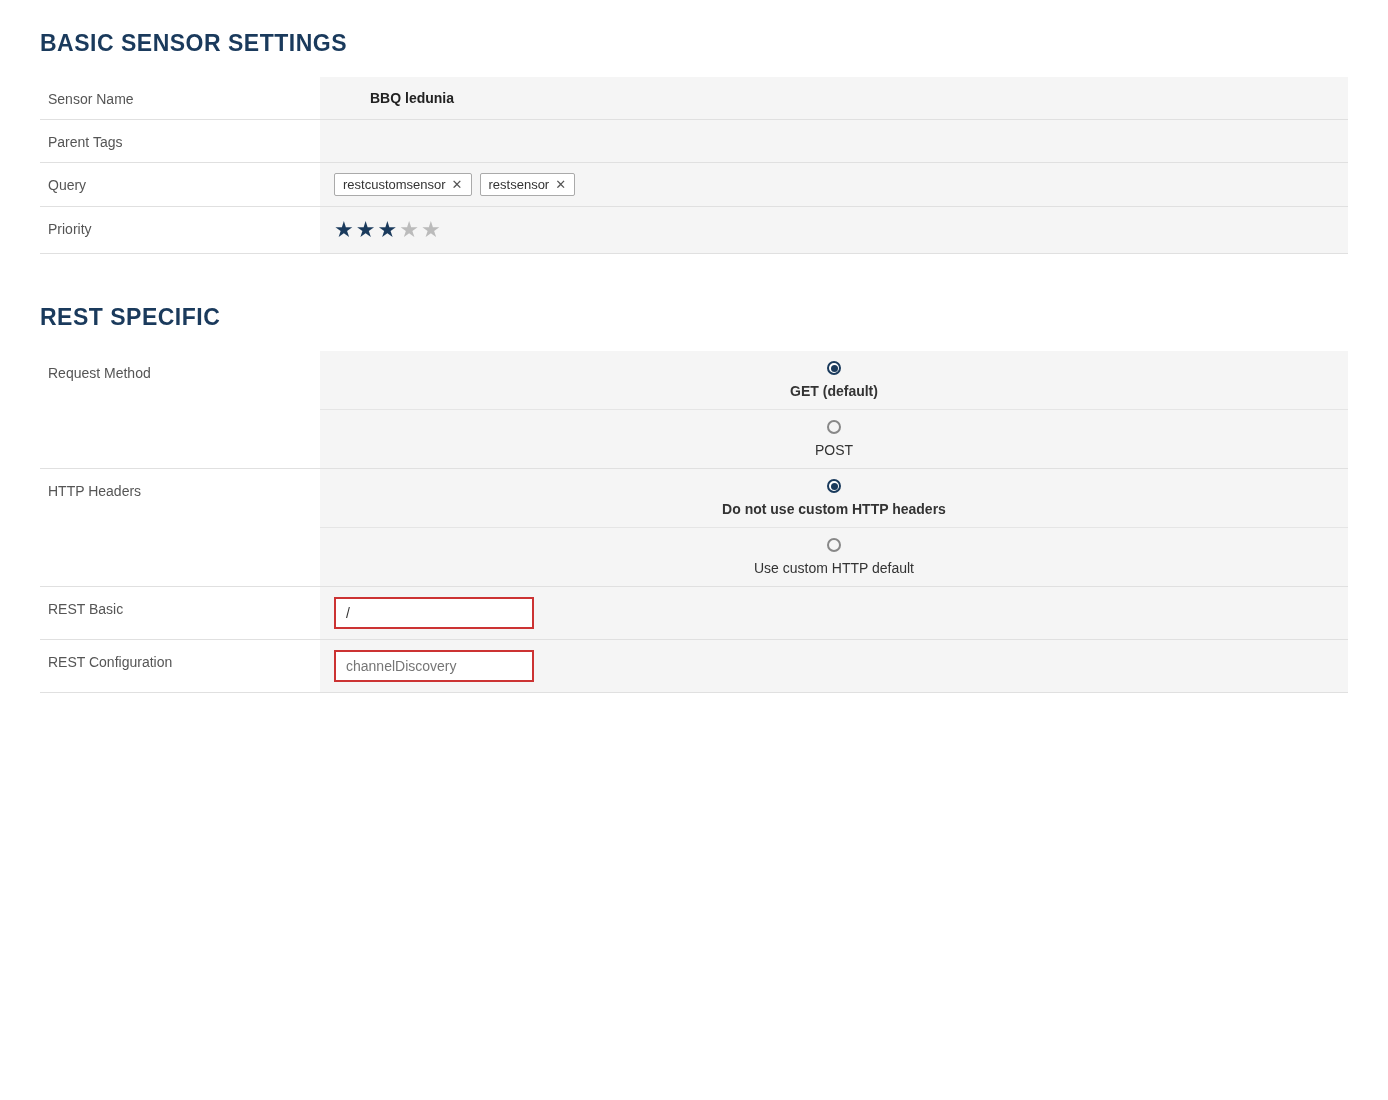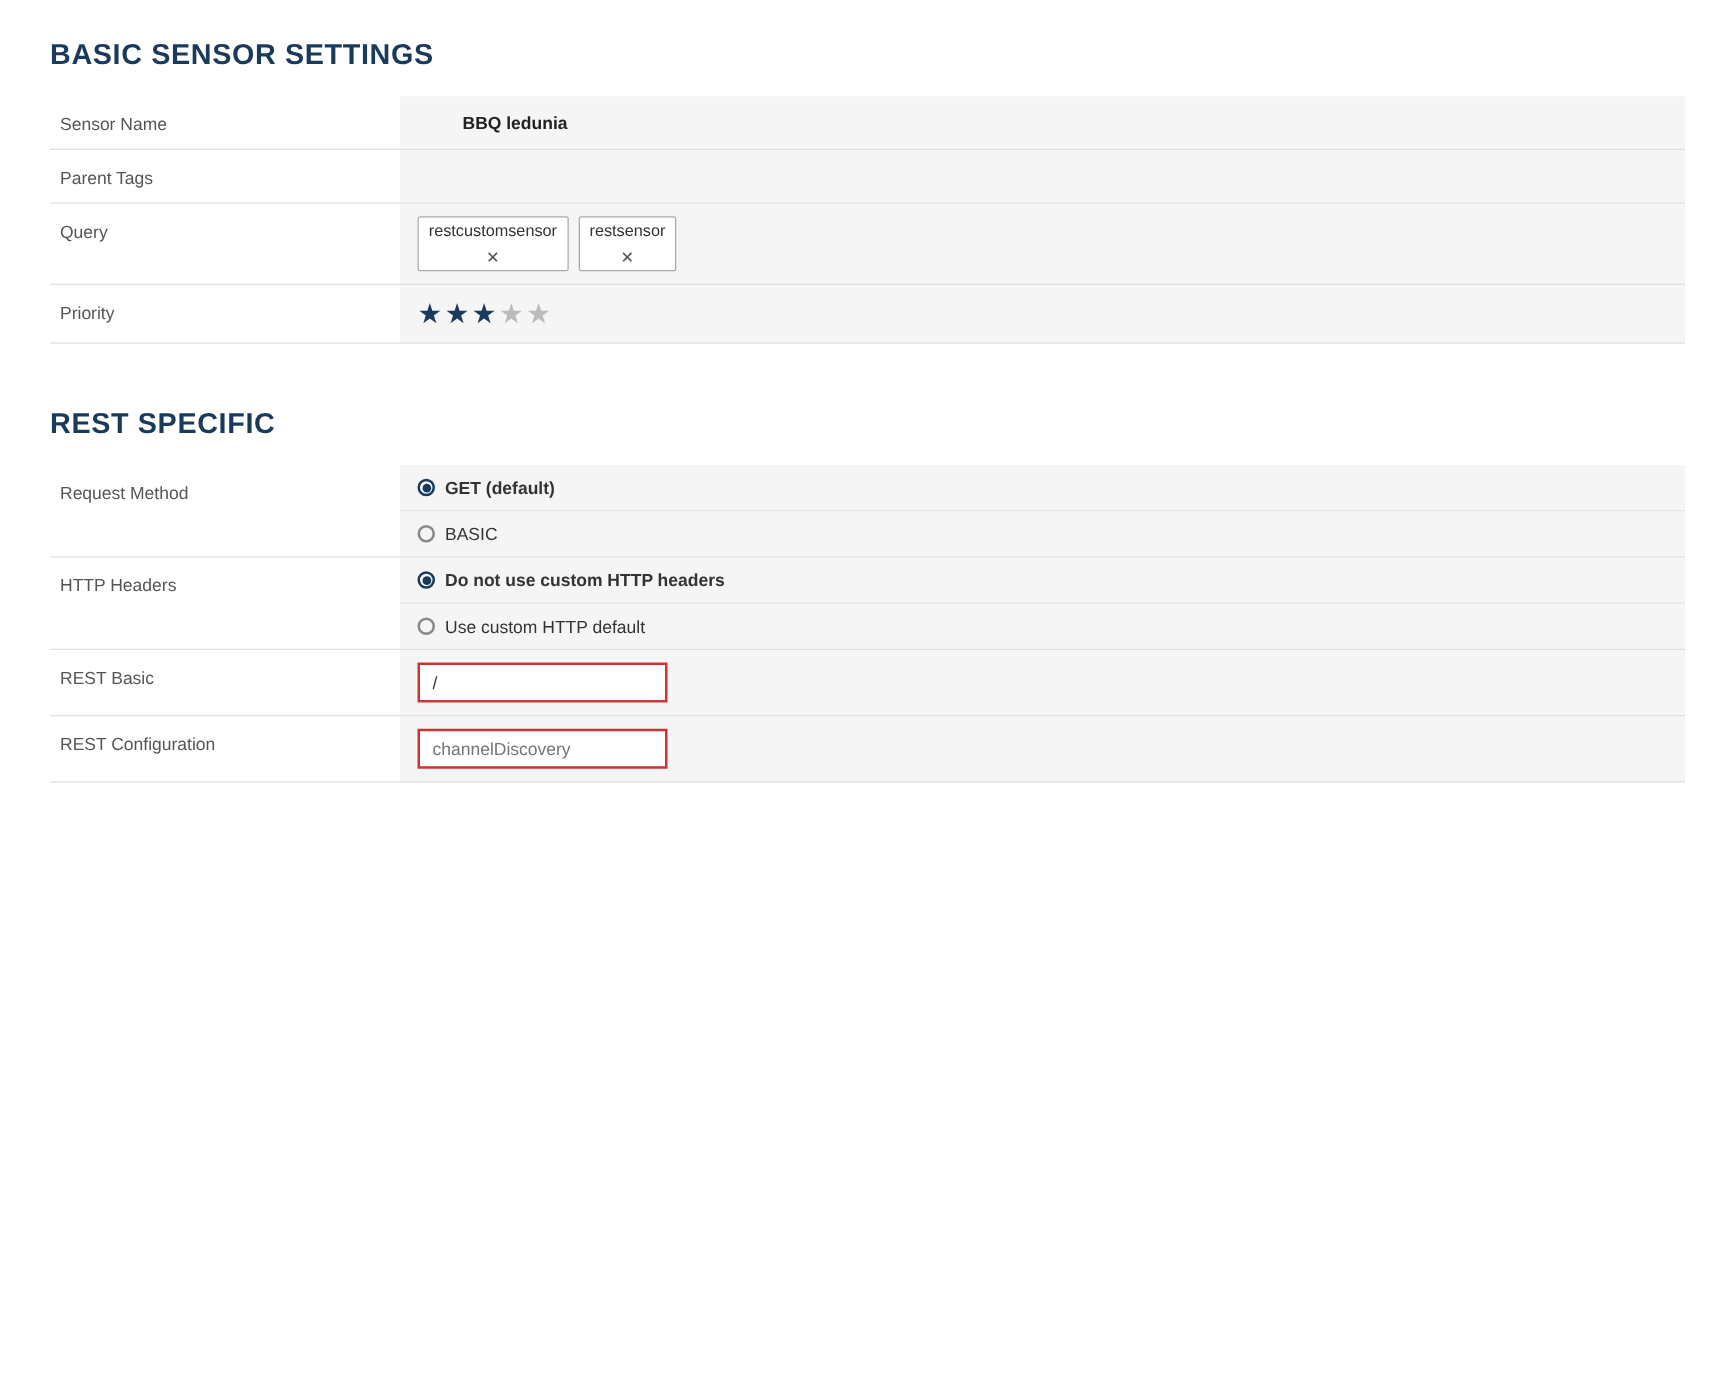--- a/index.html
+++ b/index.html
@@ -55,21 +55,20 @@
     .tag-item {
       display: inline-flex;
       align-items: center;
       border: 1px solid #aaa;
       background: #fff;
       padding: 3px 8px;
       border-radius: 2px;
       font-size: 13px;
       color: #333;
       gap: 6px;
-      flex-direction: column;
     }
     .tag-close {
       cursor: pointer;
       color: #555;
       font-size: 13px;
     }
     .stars-container {
       display: flex;
       align-items: center;
       gap: 2px;
@@ -86,20 +85,21 @@
     .timeout-value {
       font-weight: bold;
       font-size: 14px;
     }
     .radio-option {
       display: flex;
       align-items: center;
       gap: 8px;
       padding: 4px 0;
       border-bottom: 1px solid #e5e5e5;
+      flex-direction: column;
     }
     .radio-option:last-child {
       border-bottom: none;
     }
     .radio-dot {
       width: 14px;
       height: 14px;
       border-radius: 50%;
       border: 2px solid #888;
       display: flex;
@@ -213,21 +213,21 @@
     <td>Request Method</td>
     <td class="radio-td">
       <div class="radio-option">
         <div class="radio-dot selected">
           <span></span>
         </div>
         <span class="radio-label selected-label">GET (default)</span>
       </div>
       <div class="radio-option">
         <div class="radio-dot"></div>
-        <span class="radio-label">BASIC</span>
+        <span class="radio-label">POST</span>
       </div>
     </td>
   </tr>
   <tr>
     <td>HTTP Headers</td>
     <td class="radio-td">
       <div class="radio-option">
         <div class="radio-dot selected"></div>
         <span class="radio-label selected-label">Do not use custom HTTP headers</span>
       </div>

